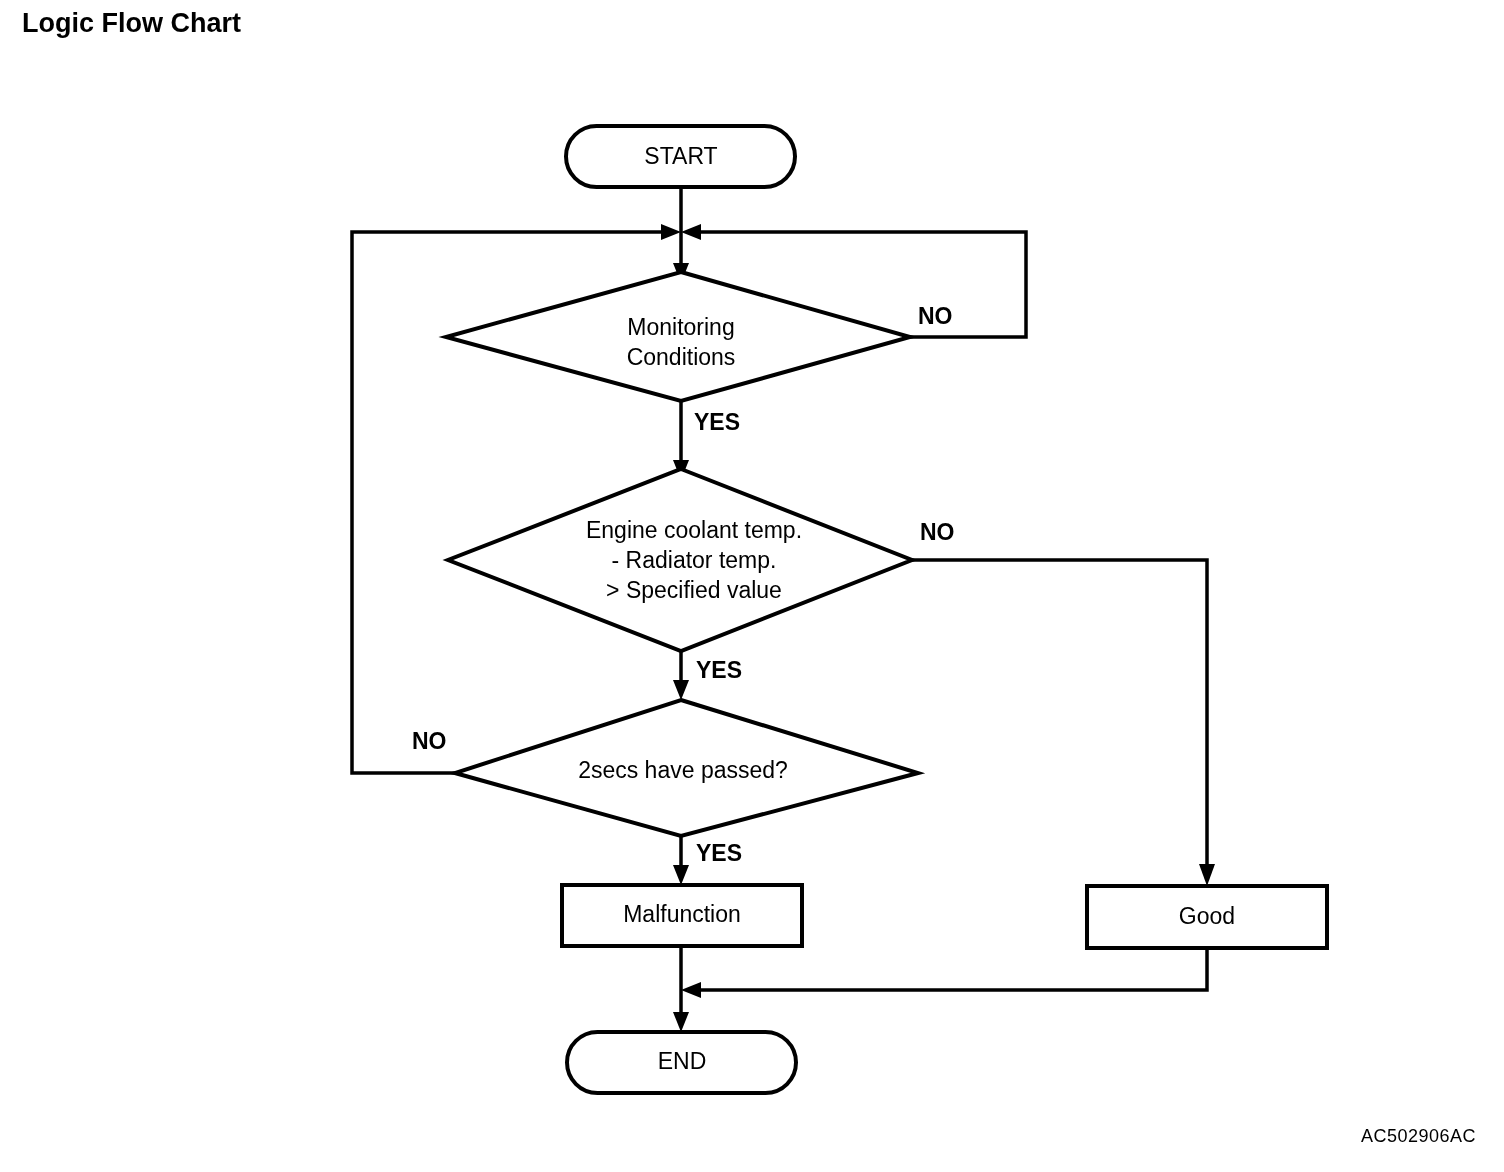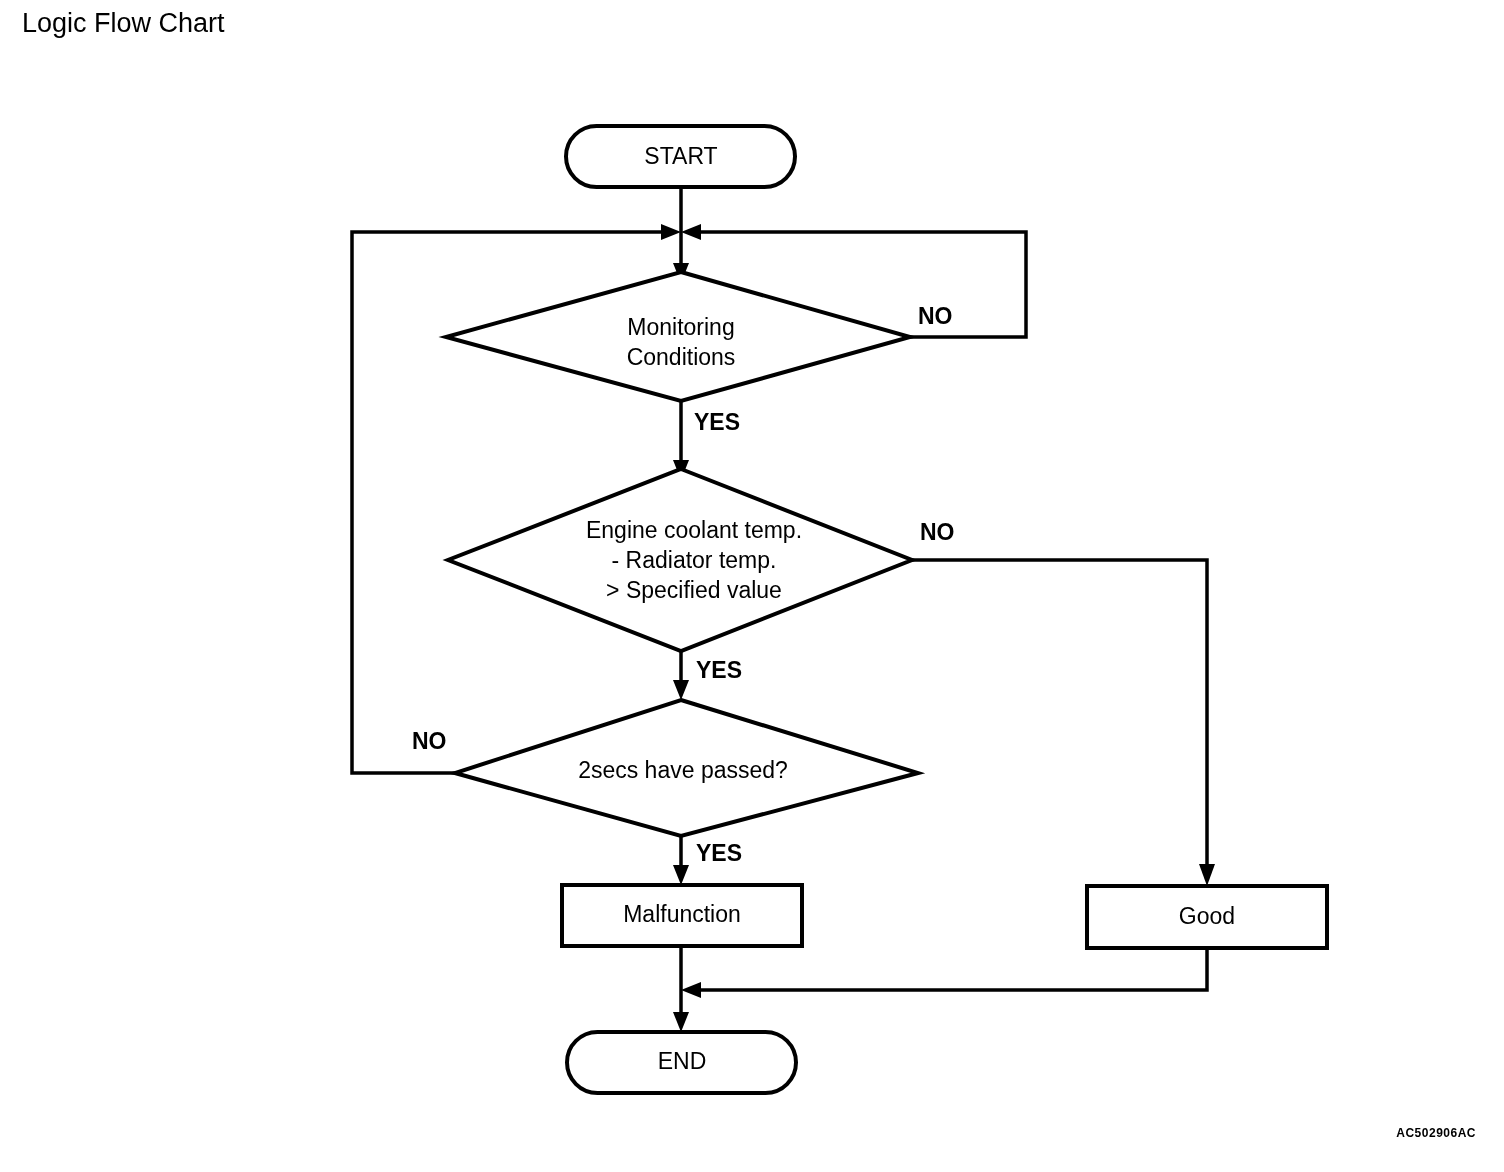--- a/index.html
+++ b/index.html
@@ -12,31 +12,31 @@
     height: 1172px;
     position: relative;
     font-family: "Liberation Sans", sans-serif;
     overflow: hidden;
   }
   #page-title {
     position: absolute;
     left: 22px;
     top: 8px;
     font-size: 27px;
-    font-weight: normal;
+    font-weight: bold;
     color: #000000;
     letter-spacing: 0px;
     white-space: nowrap;
   }
   #figure-code {
     position: absolute;
     right: 28px;
     top: 1126px;
-    font-size: 12px;
-    font-weight: bold;
+    font-size: 18px;
+    font-weight: normal;
     color: #000000;
     letter-spacing: 0.5px;
     white-space: nowrap;
   }
   #flow-svg {
     position: absolute;
     left: 0;
     top: 0;
     width: 1504px;
     height: 1172px;

